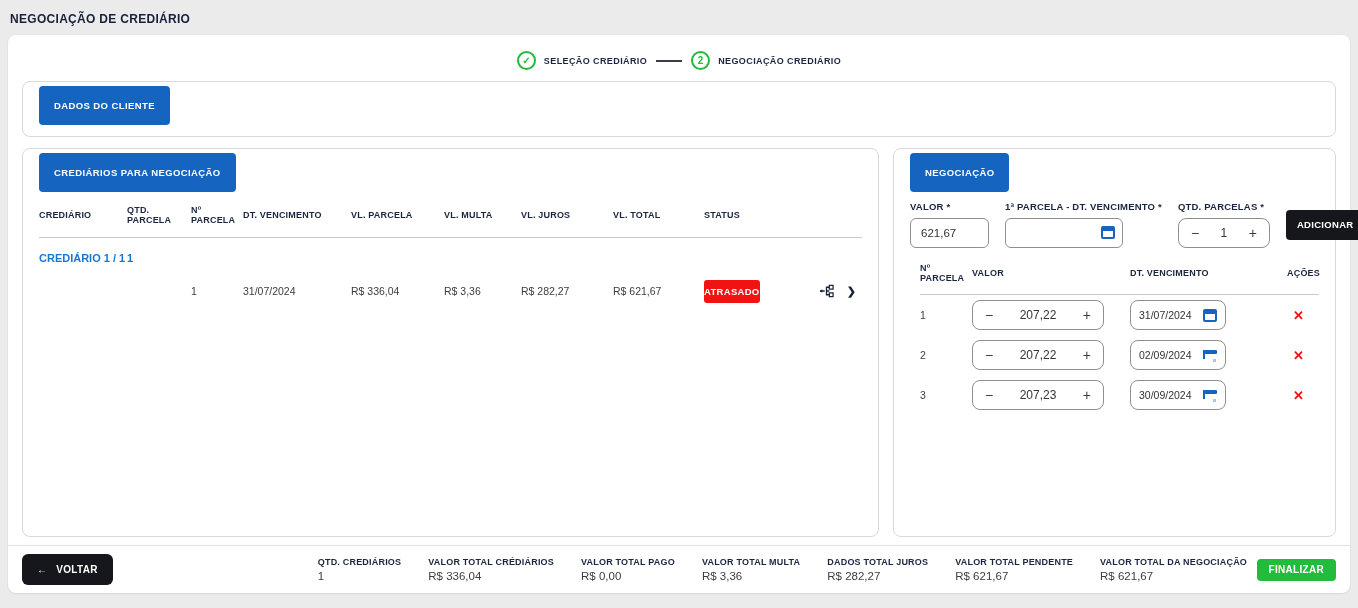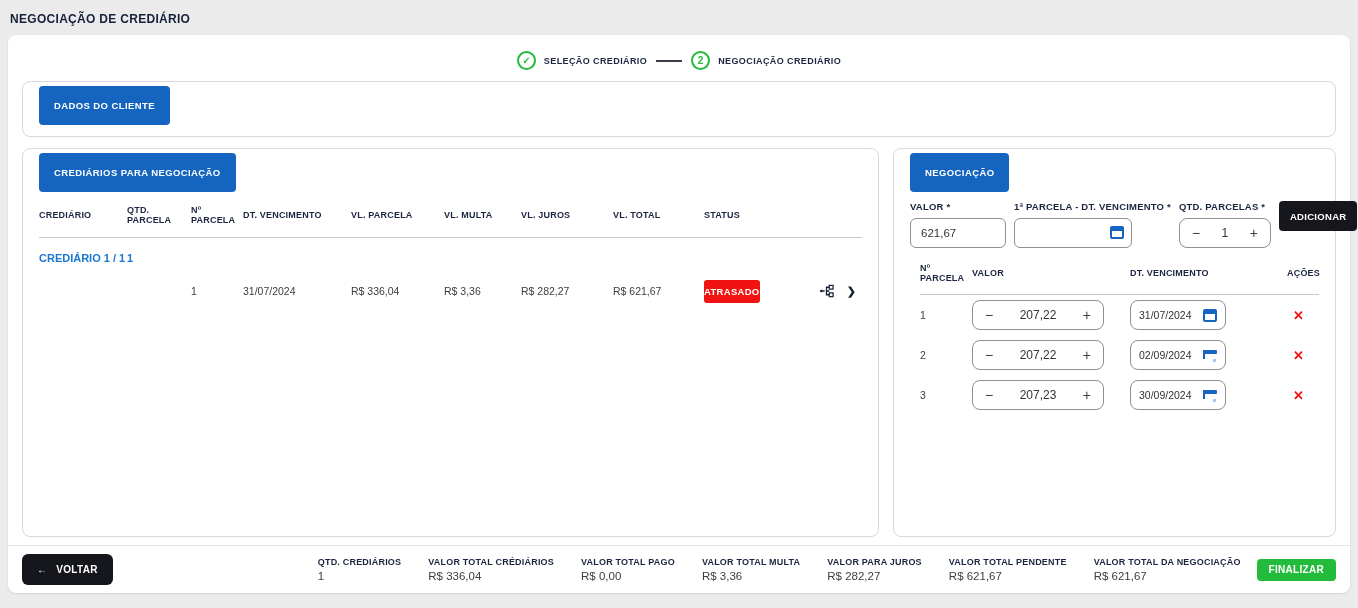--- a/index.html
+++ b/index.html
@@ -59,28 +59,28 @@
   .detail-row { padding:14px 0; font-size:10.5px; color:#3d3d3d; }
   .badge-red {
     background:#f11212; color:#fff; font-size:9.5px; font-weight:bold; letter-spacing:.3px;
     width:96px; padding:6px 0; text-align:center; border-radius:3px; cursor:pointer;
   }
   .row-icons { display:flex; align-items:center; gap:13px; justify-content:flex-end; padding-right:6px; }
   .icon-btn { background:none; border:none; padding:0; cursor:pointer; display:flex; align-items:center; color:#16203a; }
   .chev { font-size:11px; font-weight:bold; color:#16203a; }
 
   
-  .nform { display:flex; align-items:flex-start; gap:8px; margin-top:9px; }
+  .nform { display:flex; align-items:center; gap:16px; margin-top:9px; }
   .ffield { display:flex; flex-direction:column; gap:6px; }
   .flabel { font-size:9.5px; font-weight:bold; letter-spacing:.2px; color:#1b2540; white-space:nowrap; }
   .tinput {
     height:30px; border:1px solid #8f8f8f; border-radius:6px; padding:0 10px;
     font-size:11.5px; color:#333; font-family:"Liberation Sans", sans-serif; outline:none; width:100%;
   }
-  .f-valor { width:96px; }
+  .f-valor { width:79px; }
   .f-date { width:118px; position:relative; }
   .f-date .tinput { padding-right:26px; }
   .f-date .cal { position:absolute; right:8px; top:8px; }
   .stepper-ctl {
     height:30px; border:1px solid #8f8f8f; border-radius:8px;
     display:flex; align-items:center; justify-content:space-between;
     padding:0 10px; font-size:12px; color:#333; background:#fff;
   }
   .f-qtd { width:92px; }
   .step-btn { background:none; border:none; padding:0 2px; font-size:14px; color:#3d3d3d; cursor:pointer; line-height:1; }
@@ -331,21 +331,21 @@
       </div>
       <div class="total">
         <div class="t-label">VALOR TOTAL PAGO</div>
         <div class="t-value">R$ 0,00</div>
       </div>
       <div class="total">
         <div class="t-label">VALOR TOTAL MULTA</div>
         <div class="t-value">R$ 3,36</div>
       </div>
       <div class="total">
-        <div class="t-label">VALOR PARA JUROS</div>
+        <div class="t-label">DADOS TOTAL JUROS</div>
         <div class="t-value">R$ 282,27</div>
       </div>
       <div class="total">
         <div class="t-label">VALOR TOTAL PENDENTE</div>
         <div class="t-value">R$ 621,67</div>
       </div>
       <div class="total">
         <div class="t-label">VALOR TOTAL DA NEGOCIAÇÃO</div>
         <div class="t-value">R$ 621,67</div>
       </div>

